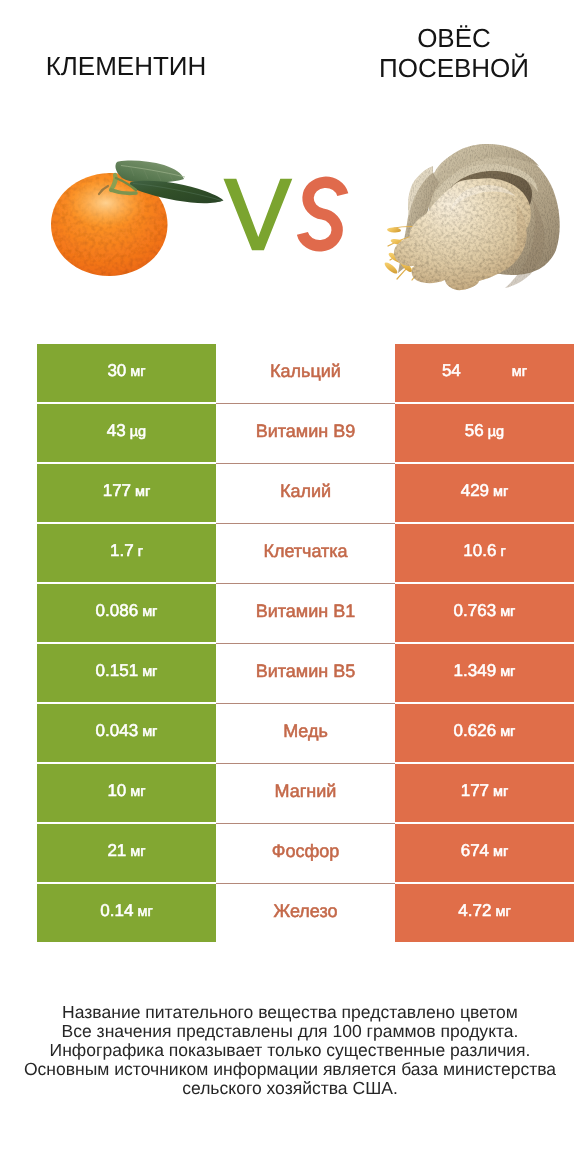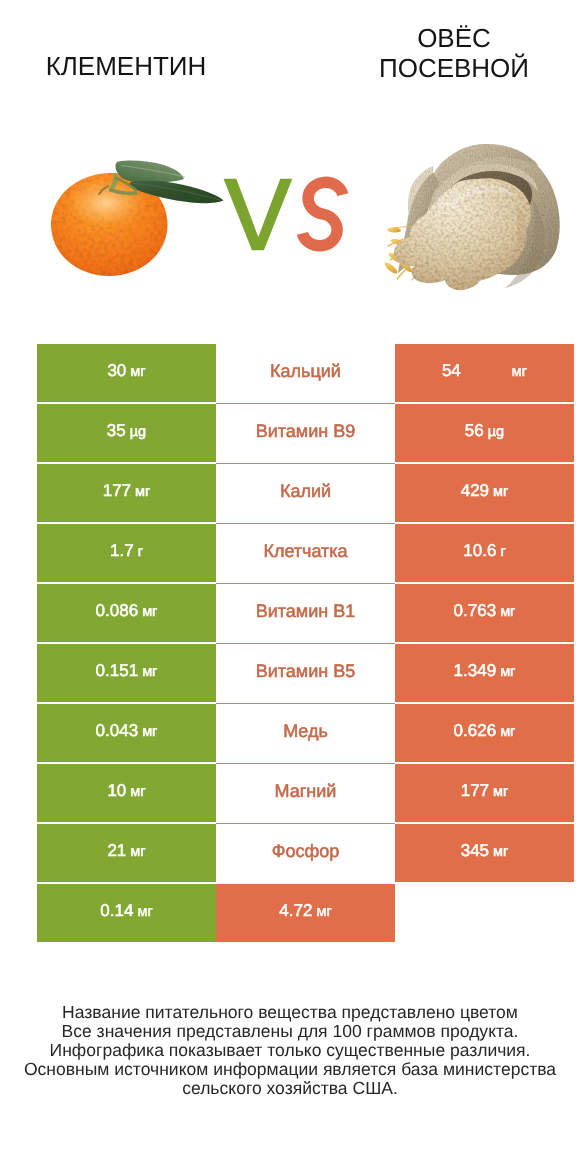--- a/index.html
+++ b/index.html
@@ -245,21 +245,21 @@
         <div class="cell cell-mid">
           <span class="lbl" style="color: rgb(196, 105, 74);">Кальций</span>
         </div>
         <div class="cell cell-right" style="background: rgb(224, 110, 73); gap: 47px;">
           <span class="val">54</span>
           <span class="unit">мг</span>
         </div>
       </div>
       <div class="row">
         <div class="cell cell-left" style="background: rgb(130, 167, 50);">
-          <span class="val">35</span>
+          <span class="val">43</span>
           <span class="unit">µg</span>
         </div>
         <div class="cell cell-mid">
           <span class="lbl" style="color: rgb(196, 105, 74);">Витамин B9</span>
           <i class="rowline" style="background: rgb(180, 137, 122);"></i>
         </div>
         <div class="cell cell-right" style="background: rgb(224, 110, 73);">
           <span class="val">56</span>
           <span class="unit">µg</span>
         </div>
@@ -351,28 +351,32 @@
       <div class="row">
         <div class="cell cell-left" style="background: rgb(130, 167, 50);">
           <span class="val">21</span>
           <span class="unit">мг</span>
         </div>
         <div class="cell cell-mid">
           <span class="lbl" style="color: rgb(196, 105, 74);">Фосфор</span>
           <i class="rowline" style="background: rgb(180, 137, 122);"></i>
         </div>
         <div class="cell cell-right" style="background: rgb(224, 110, 73);">
-          <span class="val">345</span>
+          <span class="val">674</span>
           <span class="unit">мг</span>
         </div>
       </div>
       <div class="row">
         <div class="cell cell-left" style="background: rgb(130, 167, 50);">
           <span class="val">0.14</span>
           <span class="unit">мг</span>
+        </div>
+        <div class="cell cell-mid">
+          <span class="lbl" style="color: rgb(196, 105, 74);">Железо</span>
+          <i class="rowline" style="background: rgb(180, 137, 122);"></i>
         </div>
         <div class="cell cell-right" style="background: rgb(224, 110, 73);">
           <span class="val">4.72</span>
           <span class="unit">мг</span>
         </div>
       </div>
     </div>
 
   <div class="footer">
     <div>Название питательного вещества представлено цветом</div>

